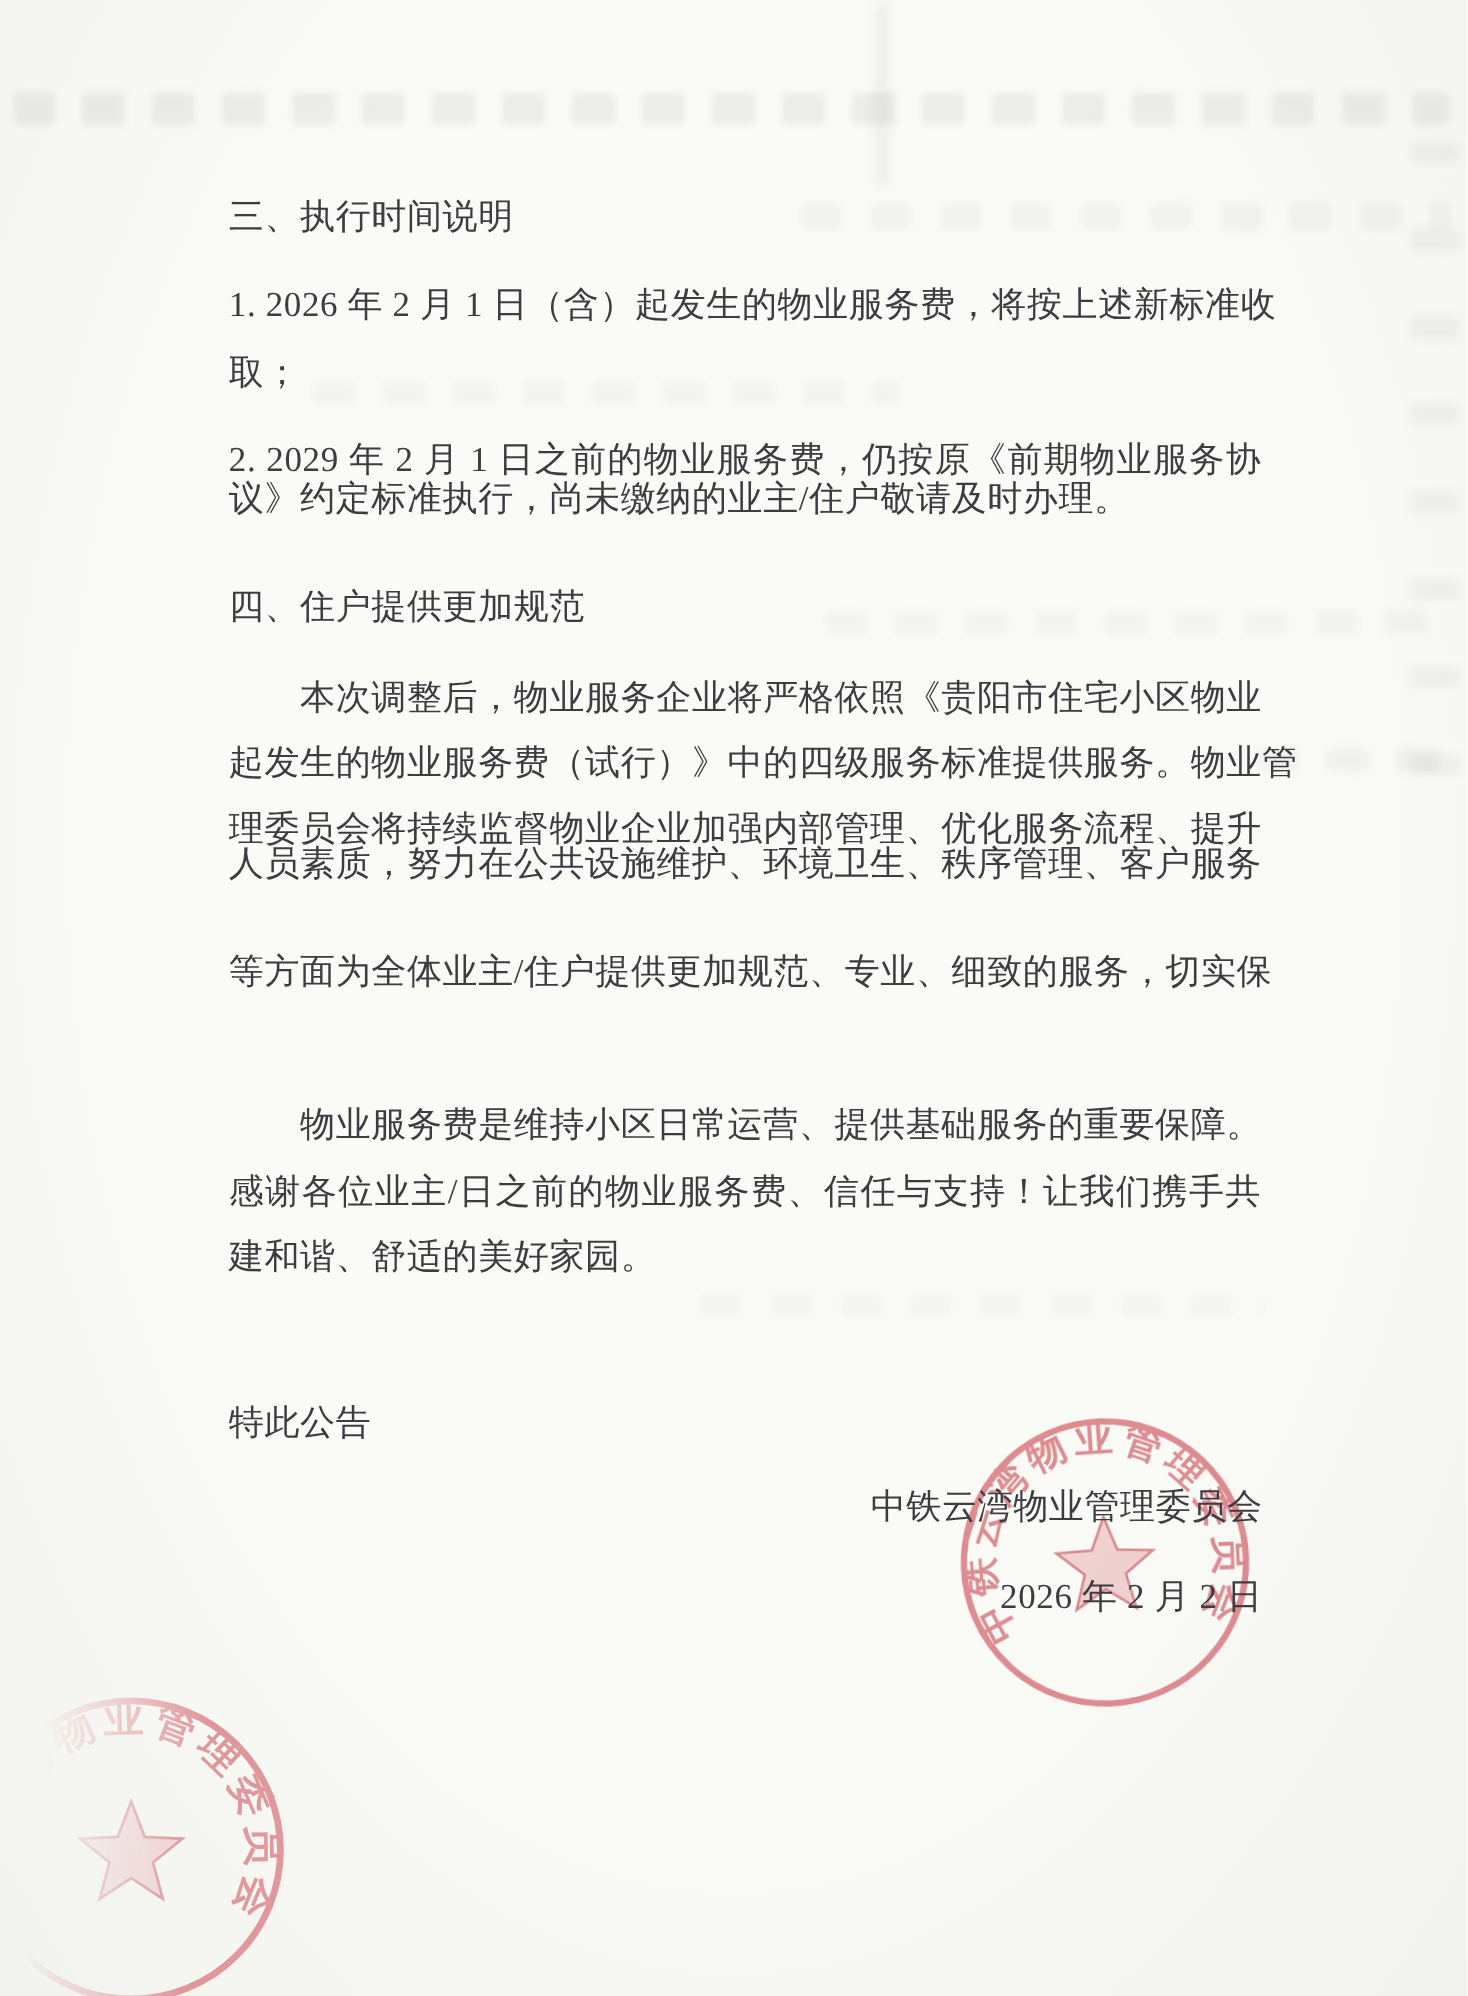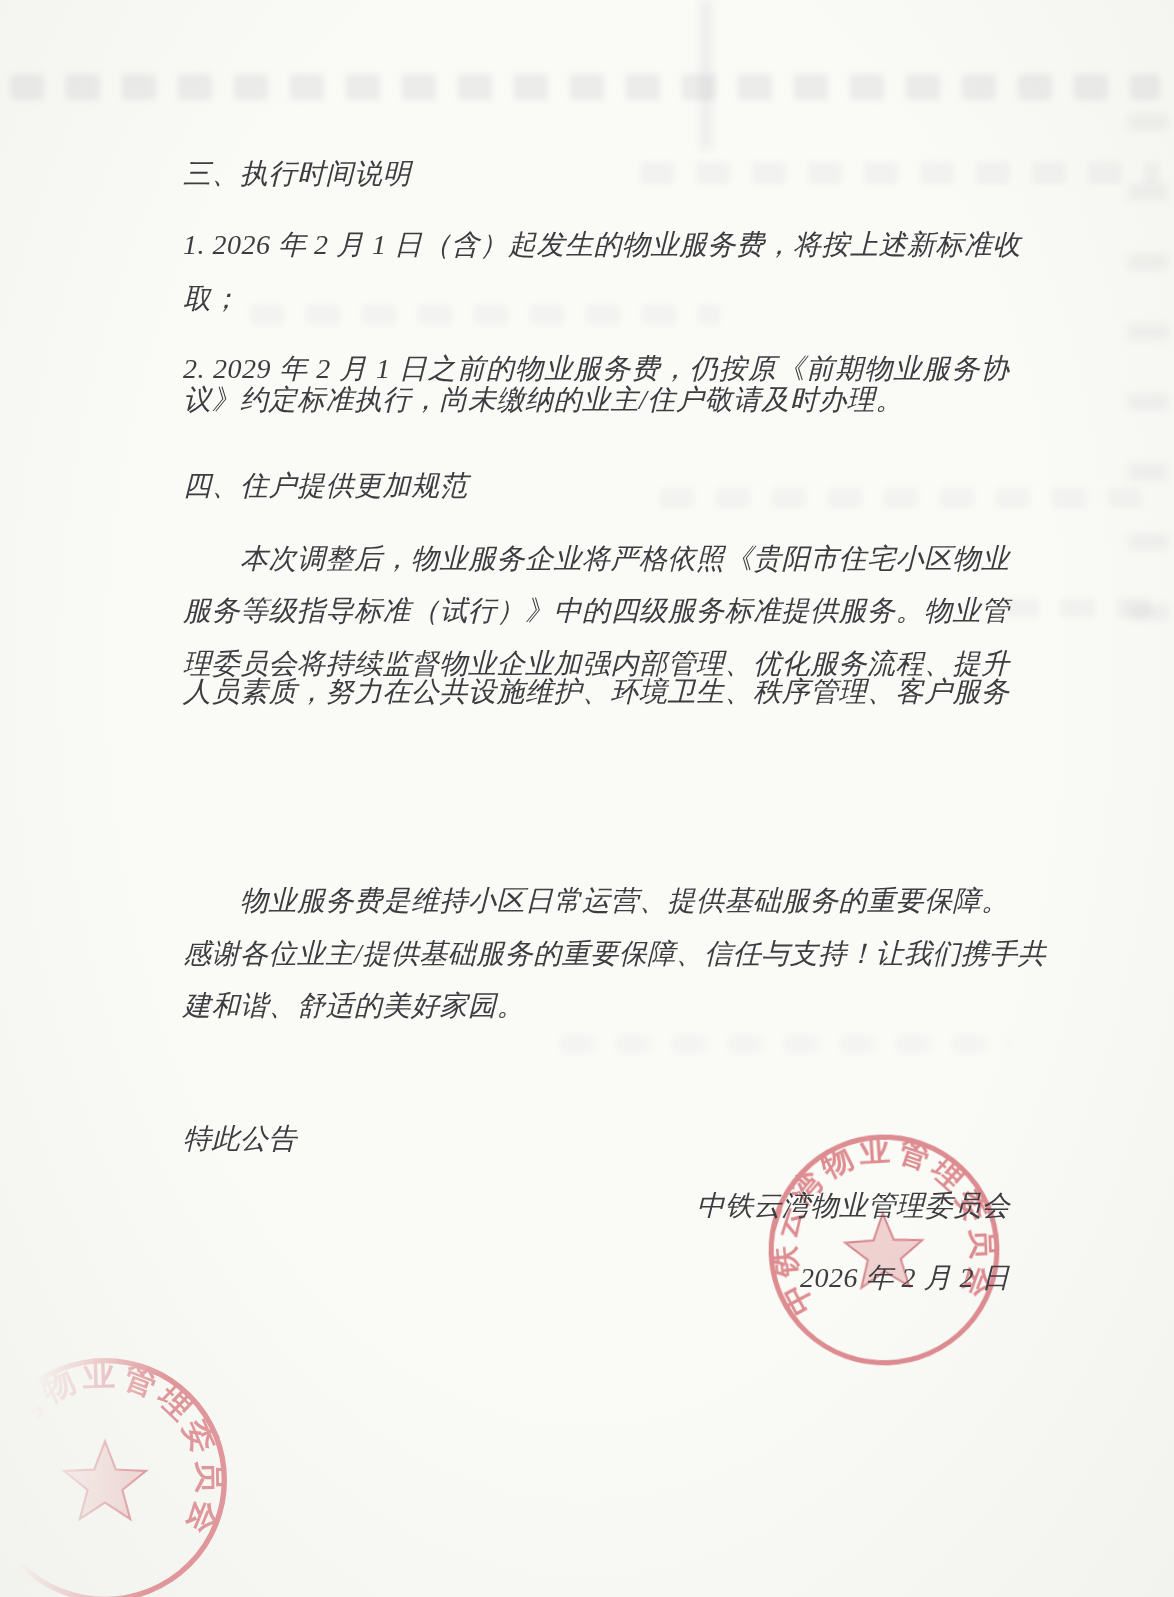--- a/index.html
+++ b/index.html
@@ -22,21 +22,20 @@
   .line {
     position: absolute;
     left: 183px;
     width: 826px;
     font-size: 28px;
     line-height: 32px;
     color: #3c3c41;
     white-space: nowrap;
     letter-spacing: 0.5px;
     z-index: 3;
-    font-style: italic;
   }
   .fill {
     text-align: justify;
     text-align-last: justify;
   }
   .indent { text-indent: 57px; }
   .signoff {
     left: auto;
     right: 164px;
     width: auto;
@@ -114,25 +113,26 @@
   <div class="ghost gv2"></div>
 
   <div class="line" style="top:158px">三、执行时间说明</div>
   <div class="line fill" style="top:229px">1. 2026 年 2 月 1 日（含）起发生的物业服务费，将按上述新标准收</div>
   <div class="line" style="top:283px">取；</div>
   <div class="line fill" style="top:353px">2. 2029 年 2 月 1 日之前的物业服务费，仍按原《前期物业服务协</div>
   <div class="line" style="top:384px">议》约定标准执行，尚未缴纳的业主/住户敬请及时办理。</div>
 
   <div class="line" style="top:470px">四、住户提供更加规范</div>
   <div class="line fill indent" style="top:543px">本次调整后，物业服务企业将严格依照《贵阳市住宅小区物业</div>
-  <div class="line fill" style="top:595px">服务等级指导标准（试行）》中的四级服务标准提供服务。物业管</div>
+  <div class="line fill" style="top:595px">起发生的物业服务费（试行）》中的四级服务标准提供服务。物业管</div>
   <div class="line fill" style="top:648px">理委员会将持续监督物业企业加强内部管理、优化服务流程、提升</div>
   <div class="line fill" style="top:676px">人员素质，努力在公共设施维护、环境卫生、秩序管理、客户服务</div>
+  <div class="line fill" style="top:762px">等方面为全体业主/住户提供更加规范、专业、细致的服务，切实保</div>
   <div class="line fill indent" style="top:885px">物业服务费是维持小区日常运营、提供基础服务的重要保障。</div>
-  <div class="line fill" style="top:938px">感谢各位业主/提供基础服务的重要保障、信任与支持！让我们携手共</div>
+  <div class="line fill" style="top:938px">感谢各位业主/日之前的物业服务费、信任与支持！让我们携手共</div>
   <div class="line" style="top:990px">建和谐、舒适的美好家园。</div>
 
   <div class="line" style="top:1123px">特此公告</div>
   <div class="line signoff" style="top:1190px">中铁云湾物业管理委员会</div>
   <div class="line signoff" style="top:1262px">2026 年 2 月 2 日</div>
 
   <div class="stamp stamp-main">
     <svg viewBox="0 0 240 240">
       <circle cx="120" cy="120" r="111" fill="none" stroke-width="5" stroke="#d8797f"></circle>
       <path id="sealArc1" d="M 52.6 176.6 A 88 88 0 1 1 187.4 176.6" fill="none"></path>

